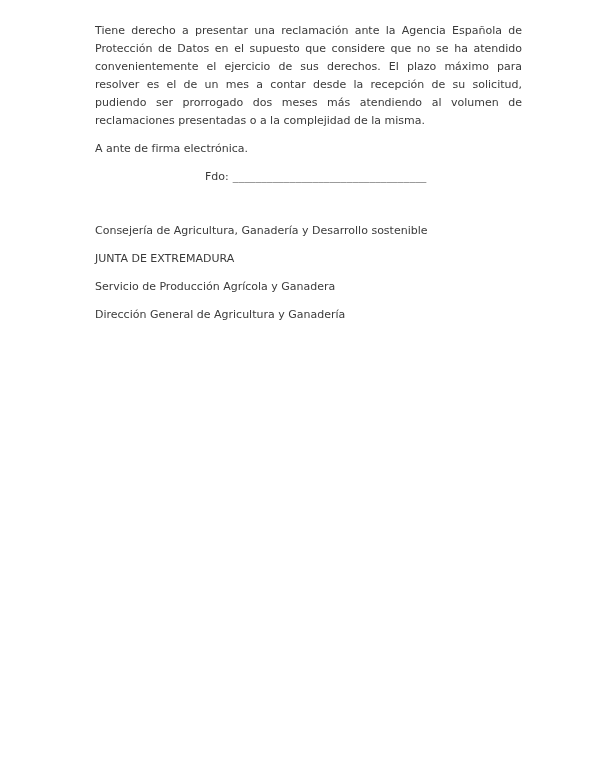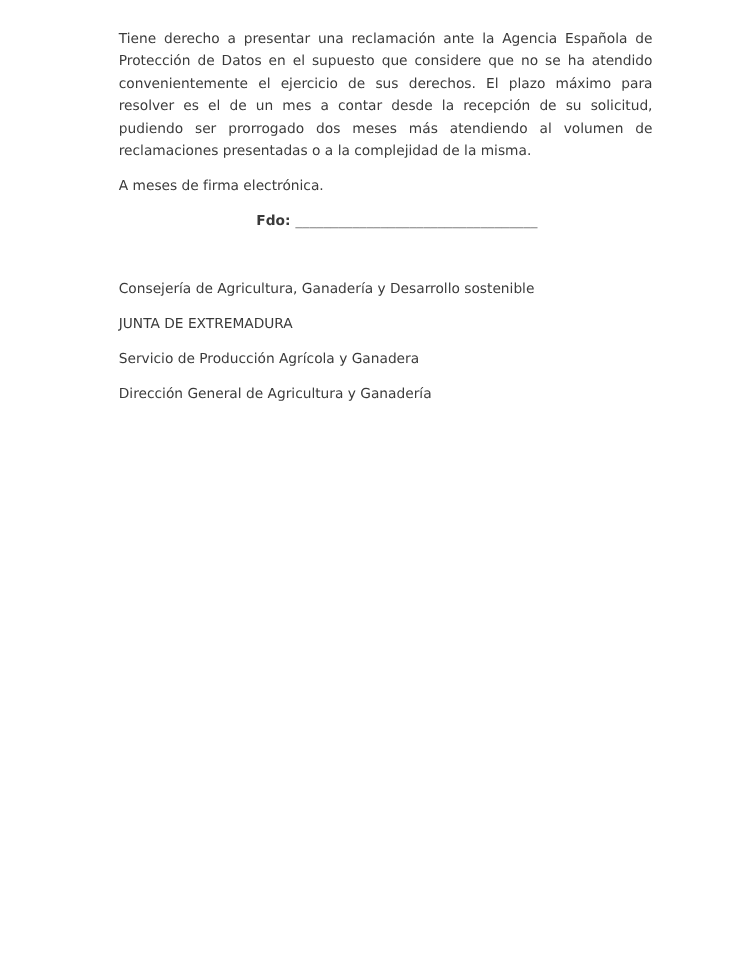--- a/index.html
+++ b/index.html
@@ -30,21 +30,20 @@
   }
   .body-text {
     text-align: justify;
   }
   .fdo {
     padding-left: 110px;
     white-space: nowrap;
   }
   .fdo .sig-label {
     margin-right: 4px;
-    font-weight: bold;
   }
   .fdo .sig-blank {
     color: #7d7d7d;
     letter-spacing: 0.2px;
   }
   .footer {
     margin-top: 36px;
   }
   .footer p:first-child {
     margin-top: 0;
@@ -52,21 +51,21 @@
 </style>
 </head>
 <body>
 
 <div class="page">
   <div class="content">
 
     <p class="body-text first">Tiene derecho a presentar una reclamación ante la Agencia Española de Protección de Datos en el supuesto que considere que no se ha atendido convenientemente el ejercicio de sus derechos. El plazo máximo para resolver es el de un mes a contar desde la recepción de su solicitud, pudiendo ser prorrogado dos meses más atendiendo al volumen de reclamaciones presentadas o a la complejidad de la misma.</p>
 
 
-    <p>A meses de firma electrónica.</p>
+    <p>A ante de firma electrónica.</p>
 
     <p class="fdo">
       <span class="sig-label">Fdo:</span><span class="sig-blank">__________________________________</span>
     </p>
 
     <div class="footer">
       <p>Consejería de Agricultura, Ganadería y Desarrollo sostenible</p>
       <p>JUNTA DE EXTREMADURA</p>
       <p>Servicio de Producción Agrícola y Ganadera</p>
       <p>Dirección General de Agricultura y Ganadería</p>

